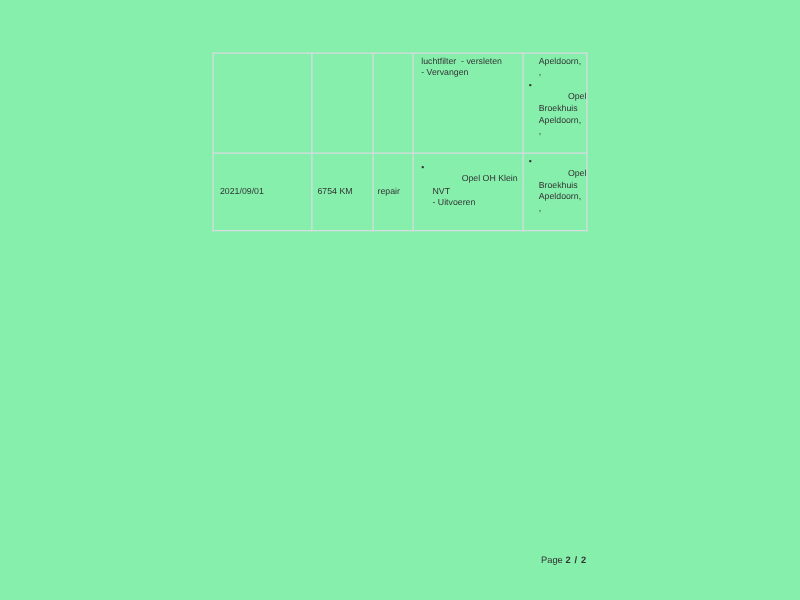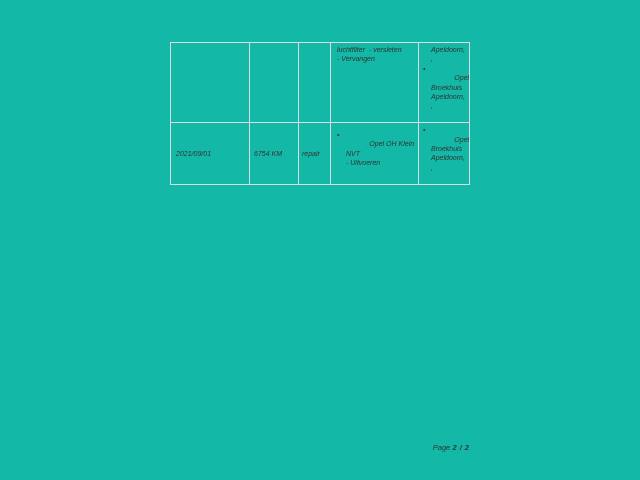--- a/index.html
+++ b/index.html
@@ -4,21 +4,21 @@
 <style>
   * { margin:0; padding:0; box-sizing:border-box; }
   html,body { width:640px; height:480px; }
   body {
     background:#ffffff;
     font-family:"Liberation Sans", sans-serif;
     color:#333333;
     position:relative;
     overflow:hidden;
   }
-  .page { position:absolute; inset:0; background:#14b8a6;font-style:italic; }
+  .page { position:absolute; inset:0; background:#86efac; }
 
   table.history-table {
     position:absolute;
     left:170px;
     top:42px;
     width:299px;
     border-collapse:collapse;
     table-layout:fixed;
     font-size:7px;
     line-height:9.4px;

